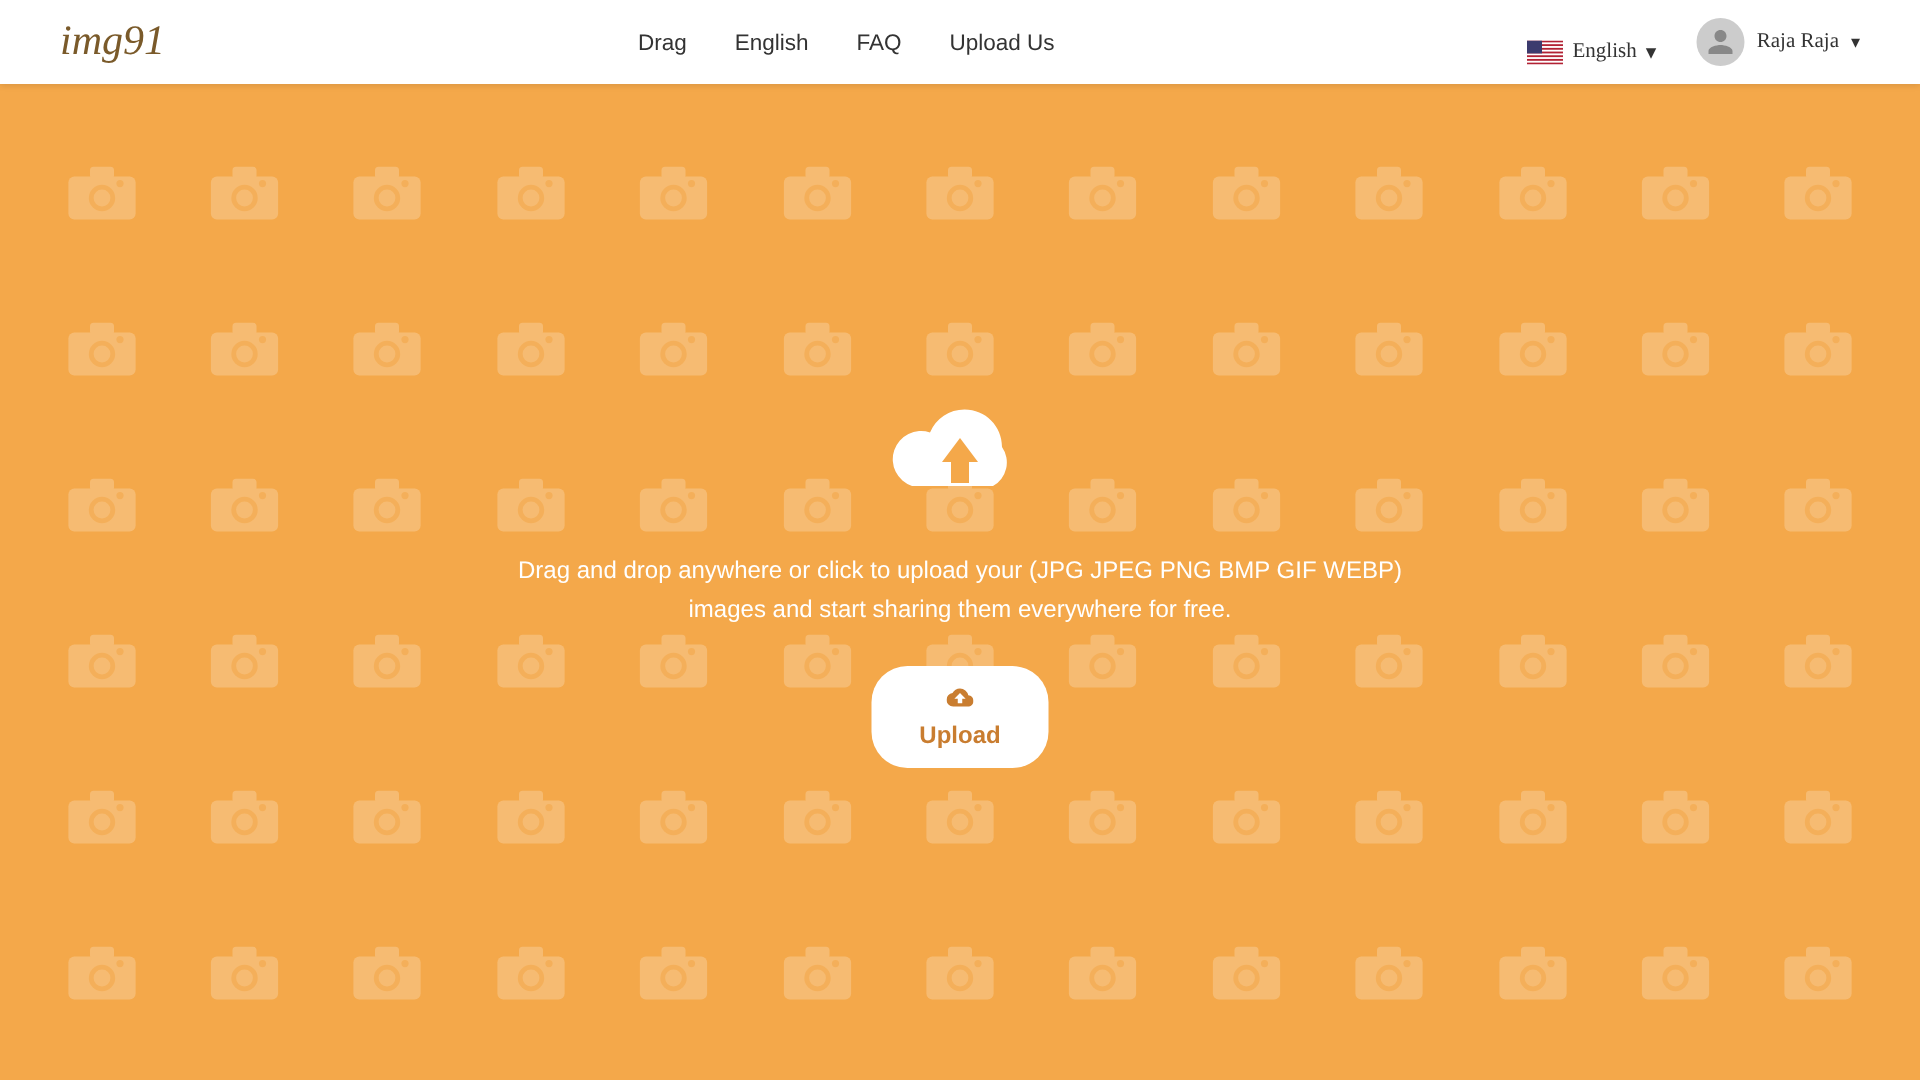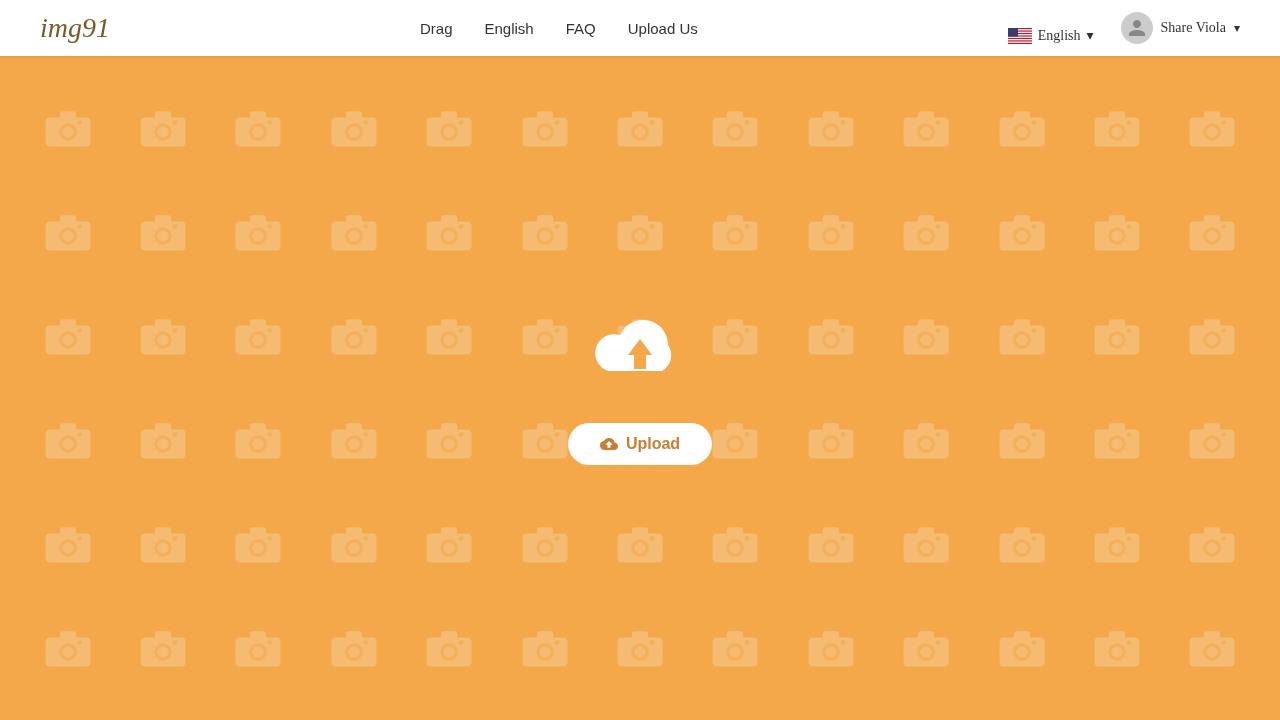--- a/index.html
+++ b/index.html
@@ -130,20 +130,21 @@
       color: #c97d30;
       border: none;
       border-radius: 24px;
       padding: 12px 32px;
       font-size: 16px;
       font-weight: 600;
       cursor: pointer;
       display: flex;
       align-items: center;
       gap: 8px;
+      flex-direction: column;
     }
 
     
     .btn-upload-icon {
       display: inline-flex;
       align-items: center;
     }
   </style>
 </head>
 <body>
@@ -176,21 +177,21 @@
       <span>English</span>
       <span>▾</span>
     </div>
 
     <div style="display:flex;align-items:center;gap:8px;cursor:pointer;">
       <div class="user-avatar">
         <svg viewBox="0 0 24 24" xmlns="http://www.w3.org/2000/svg">
           <path d="M12 12c2.7 0 4.8-2.1 4.8-4.8S14.7 2.4 12 2.4 7.2 4.5 7.2 7.2 9.3 12 12 12zm0 2.4c-3.2 0-9.6 1.6-9.6 4.8v2.4h19.2v-2.4c0-3.2-6.4-4.8-9.6-4.8z"></path>
         </svg>
       </div>
-      <span style="font-size:14px;color:#333;">Share Viola</span>
+      <span style="font-size:14px;color:#333;">Raja Raja</span>
       <span style="font-size:12px;color:#333;">▾</span>
     </div>
   </div>
 </nav>
 
 <section class="hero">
 
   <div class="camera-grid">
 
   <div class="camera-cell">
@@ -899,20 +900,21 @@
 
   <div class="hero-content">
 
     <svg class="upload-cloud-icon" viewBox="0 0 100 80" xmlns="http://www.w3.org/2000/svg" fill="white">
 
       <path d="M78 34c0-14-11-25-25-25a24.9 24.9 0 0 0-23 15.3A18 18 0 0 0 18 60h54a18 18 0 0 0 6-26z"></path>
 
       <polygon points="50,28 38,44 44,44 44,58 56,58 56,44 62,44" fill="#F4A84A"></polygon>
     </svg>
 
+    <p class="hero-subtitle">Drag and drop anywhere or click to upload your (JPG JPEG PNG BMP GIF WEBP) images and start sharing them everywhere for free.</p>
 
     <button class="upload-btn">
       <span class="btn-upload-icon">
         <svg width="18" height="18" viewBox="0 0 24 24" fill="#c97d30" xmlns="http://www.w3.org/2000/svg">
           <path d="M19.35 10.04A7.49 7.49 0 0 0 12 4C9.11 4 6.6 5.64 5.35 8.04A5.994 5.994 0 0 0 0 14c0 3.31 2.69 6 6 6h13c2.76 0 5-2.24 5-5 0-2.64-2.05-4.78-4.65-4.96zM14 13v4h-4v-4H7l5-5 5 5h-3z"></path>
         </svg>
       </span>
       <span>Upload</span>
     </button>
   </div>

